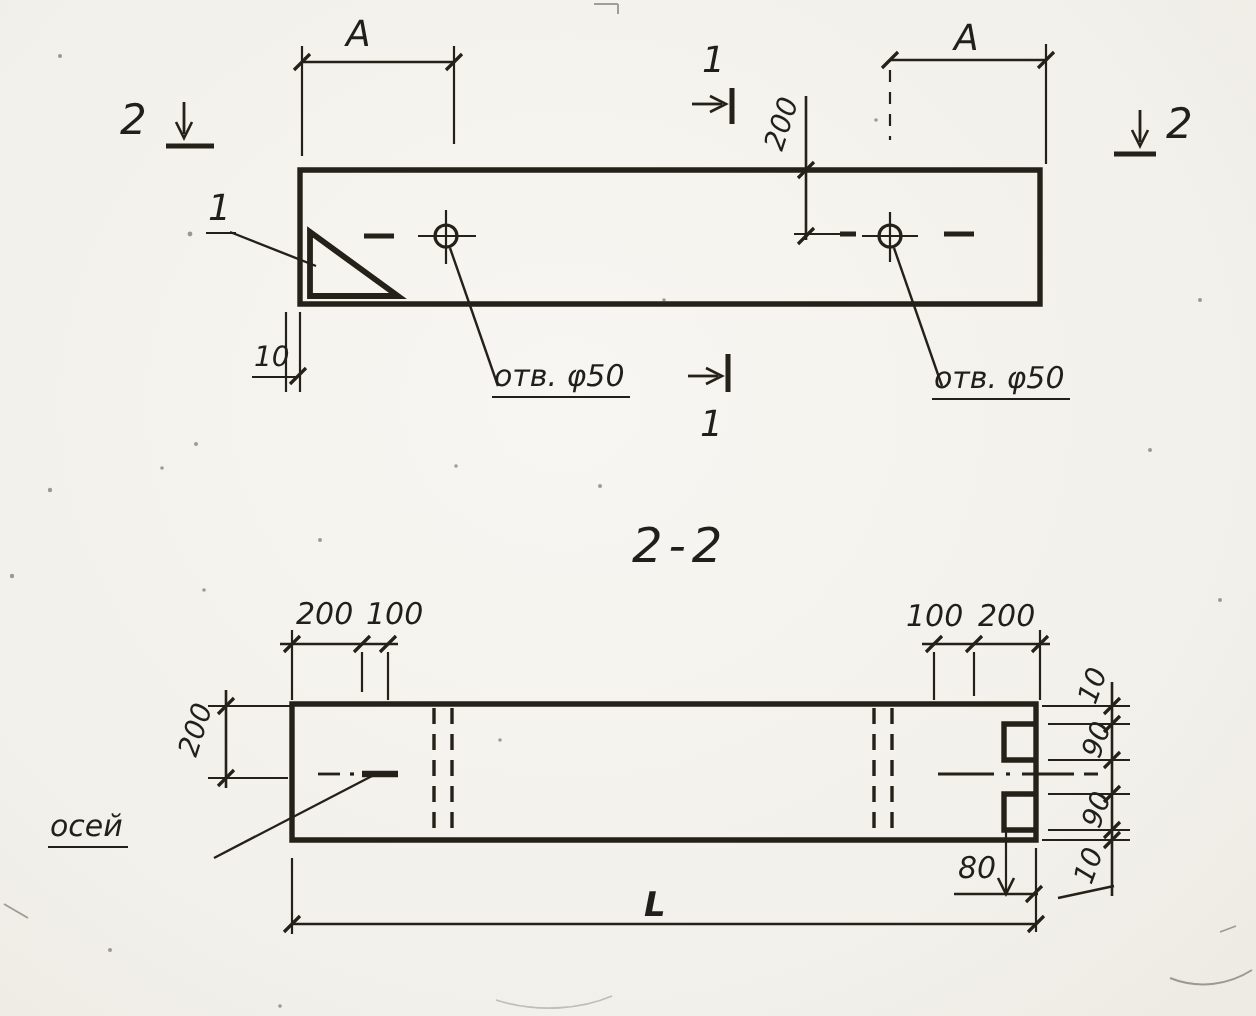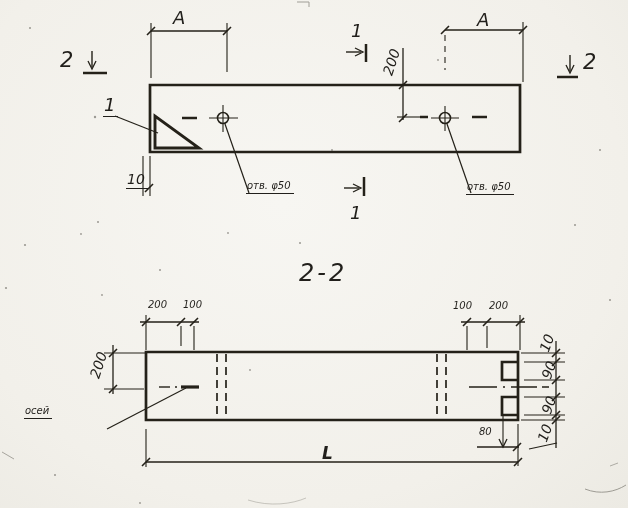--- a/index.html
+++ b/index.html
@@ -3,21 +3,21 @@
 <meta charset="utf-8">
 <style>
   html,body{margin:0;padding:0;background:#dedcd6;}
   #stage{position:relative;width:628px;height:508px;overflow:hidden;
          background:#f4f2ed;
          background-image:radial-gradient(ellipse at 45% 40%, #f7f6f2 0%, #f2f0ea 70%, #eceae3 100%);
          font-family:"DejaVu Sans", sans-serif;color:#211f1b;}
   svg{position:absolute;left:0;top:0;}
   .lbl{position:absolute;font-style:italic;line-height:1;white-space:nowrap;
        color:#211f1b;font-family:"DejaVu Sans", sans-serif;}
-  .dim{font-size:10px;}
+  .dim{font-size:15px;}
   .small{font-size:14px;}
   .marker{font-size:21px;}
   .callout{font-size:18px;}
   .title{font-size:24px;letter-spacing:3px;}
   .ul{border-bottom:1.7px solid #211f1b;padding:0 3px 2px 1px;}
   .rot72{transform:rotate(-72deg);transform-origin:50% 50%;}
   .rot70{transform:rotate(-70deg);transform-origin:50% 50%;}
   .boldit{font-weight:bold;font-size:17px;}
 </style>
 </head>
@@ -209,21 +209,21 @@
   <div class="lbl callout" style="left:351px;top:22px;">1</div>
   <div class="lbl callout" style="left:350px;top:204px;">1</div>
   <div class="lbl marker" style="left:60px;top:50px;">2</div>
   <div class="lbl marker" style="left:583px;top:52px;">2</div>
   <div class="lbl callout ul" style="left:103px;top:96px;">1</div>
   <div class="lbl small rot72" style="left:378px;top:55px;">200</div>
   <div class="lbl small ul" style="left:126px;top:172px;">10</div>
   <div class="lbl dim ul" style="left:246px;top:181px;">отв. φ50</div>
   <div class="lbl dim ul" style="left:466px;top:182px;">отв. φ50</div>
 
-  <div class="lbl title" style="left:299px;top:261px;">2-2</div>
+  <div class="lbl title" style="left:316px;top:261px;">2-2</div>
   <div class="lbl dim" style="left:148px;top:300px;">200</div>
   <div class="lbl dim" style="left:183px;top:300px;">100</div>
   <div class="lbl dim" style="left:453px;top:301px;">100</div>
   <div class="lbl dim" style="left:489px;top:301px;">200</div>
   <div class="lbl small rot72" style="left:85px;top:358px;">200</div>
   <div class="lbl small rot70" style="left:538px;top:336px;">10</div>
   <div class="lbl small rot70" style="left:540px;top:363px;">90</div>
   <div class="lbl small rot70" style="left:540px;top:398px;">90</div>
   <div class="lbl small rot70" style="left:536px;top:426px;">10</div>
   <div class="lbl dim" style="left:479px;top:427px;">80</div>

